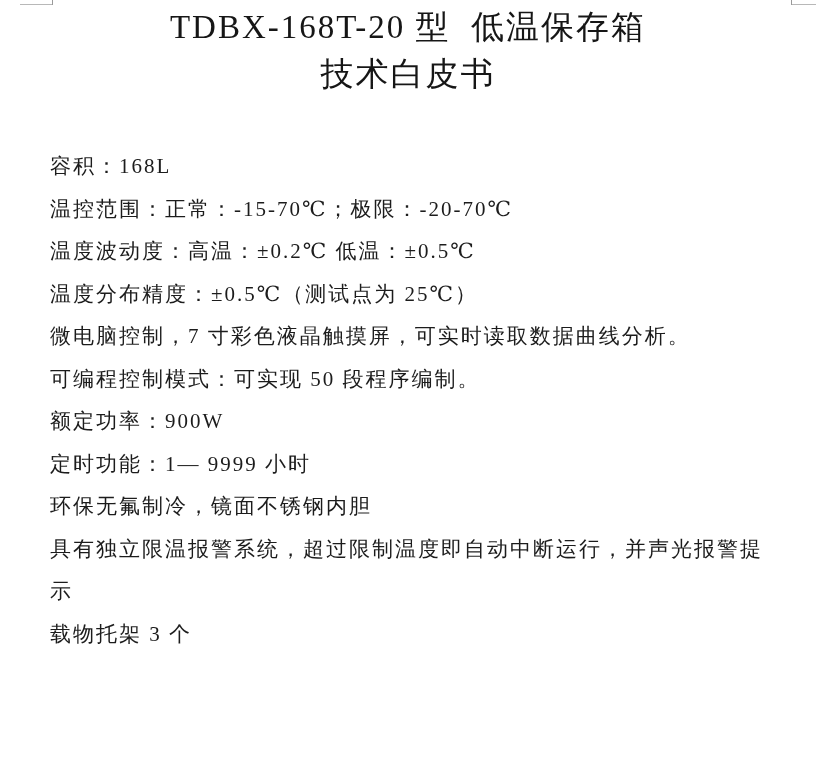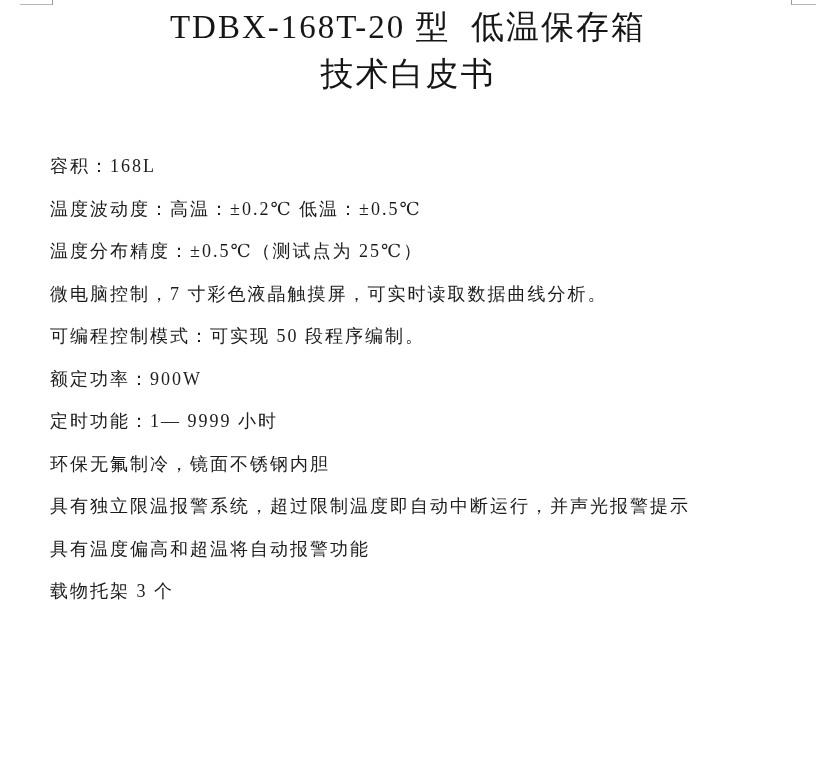--- a/index.html
+++ b/index.html
@@ -40,21 +40,21 @@
     margin: 0;
     white-space: pre-wrap;
     color: #161616;
   }
   .spec-list {
     margin-top: 47px;
     margin-left: 50px;
     margin-right: 40px;
   }
   .spec-line {
-    font-size: 18px;
+    font-size: 21px;
     line-height: 42.5px;
     letter-spacing: 2px;
     margin: 0;
     white-space: pre-wrap;
     color: #1c1c1c;
   }
 </style>
 </head>
 <body>
 
@@ -65,25 +65,25 @@
   <div class="crop h crop-tr-h"></div>
   <div class="crop v crop-tr-v"></div>
 
   <div class="title-block">
     <h1 class="title-line">TDBX-168T-20 型  低温保存箱</h1>
     <h1 class="title-line">技术白皮书</h1>
   </div>
 
   <div class="spec-list">
     <p class="spec-line">容积：168L</p>
+    <p class="spec-line">温控范围：正常：-15-70℃；极限：-20-70℃</p>
     <p class="spec-line">温度波动度：高温：±0.2℃ 低温：±0.5℃</p>
     <p class="spec-line">温度分布精度：±0.5℃（测试点为 25℃）</p>
     <p class="spec-line">微电脑控制，7 寸彩色液晶触摸屏，可实时读取数据曲线分析。</p>
     <p class="spec-line">可编程控制模式：可实现 50 段程序编制。</p>
     <p class="spec-line">额定功率：900W</p>
     <p class="spec-line">定时功能：1— 9999 小时</p>
     <p class="spec-line">环保无氟制冷，镜面不锈钢内胆</p>
     <p class="spec-line">具有独立限温报警系统，超过限制温度即自动中断运行，并声光报警提示</p>
-    <p class="spec-line">具有温度偏高和超温将自动报警功能</p>
     <p class="spec-line">载物托架 3 个</p>
   </div>
 
 </div>
 
 </body></html>

